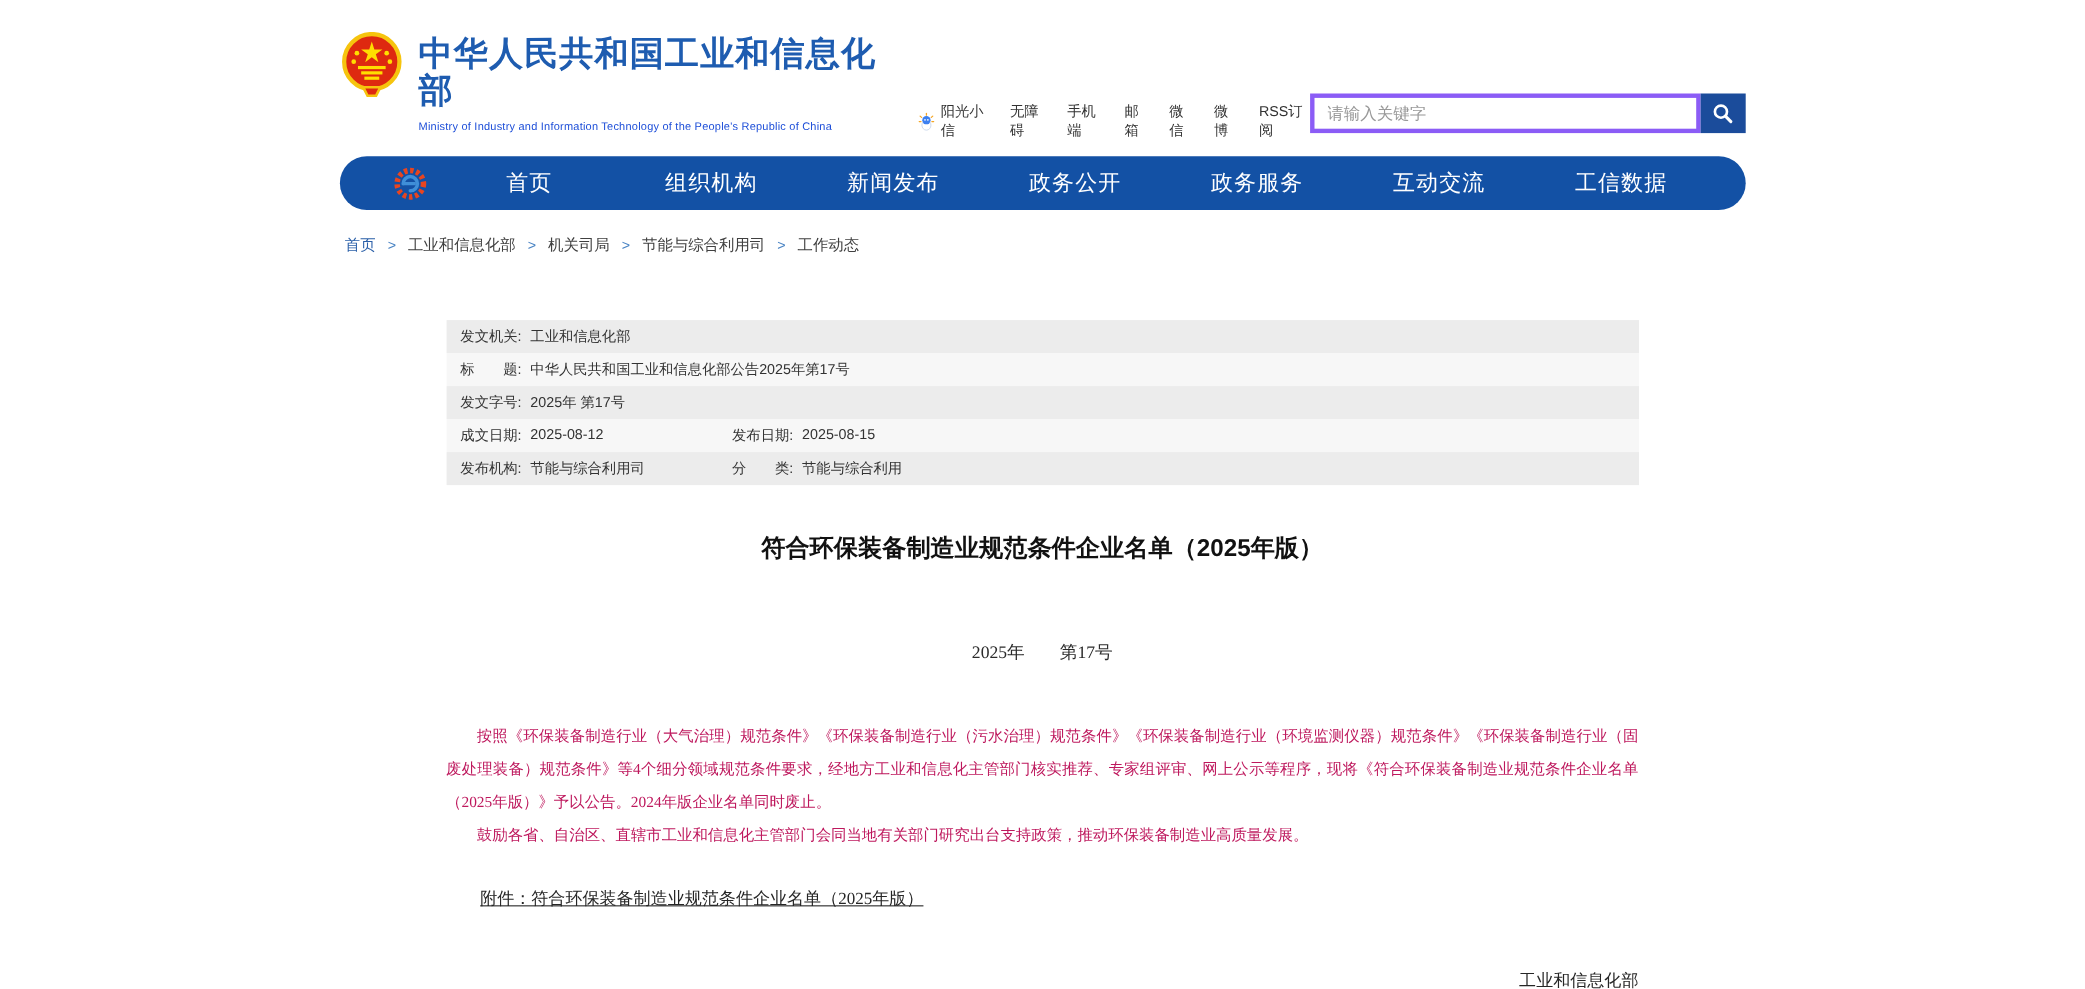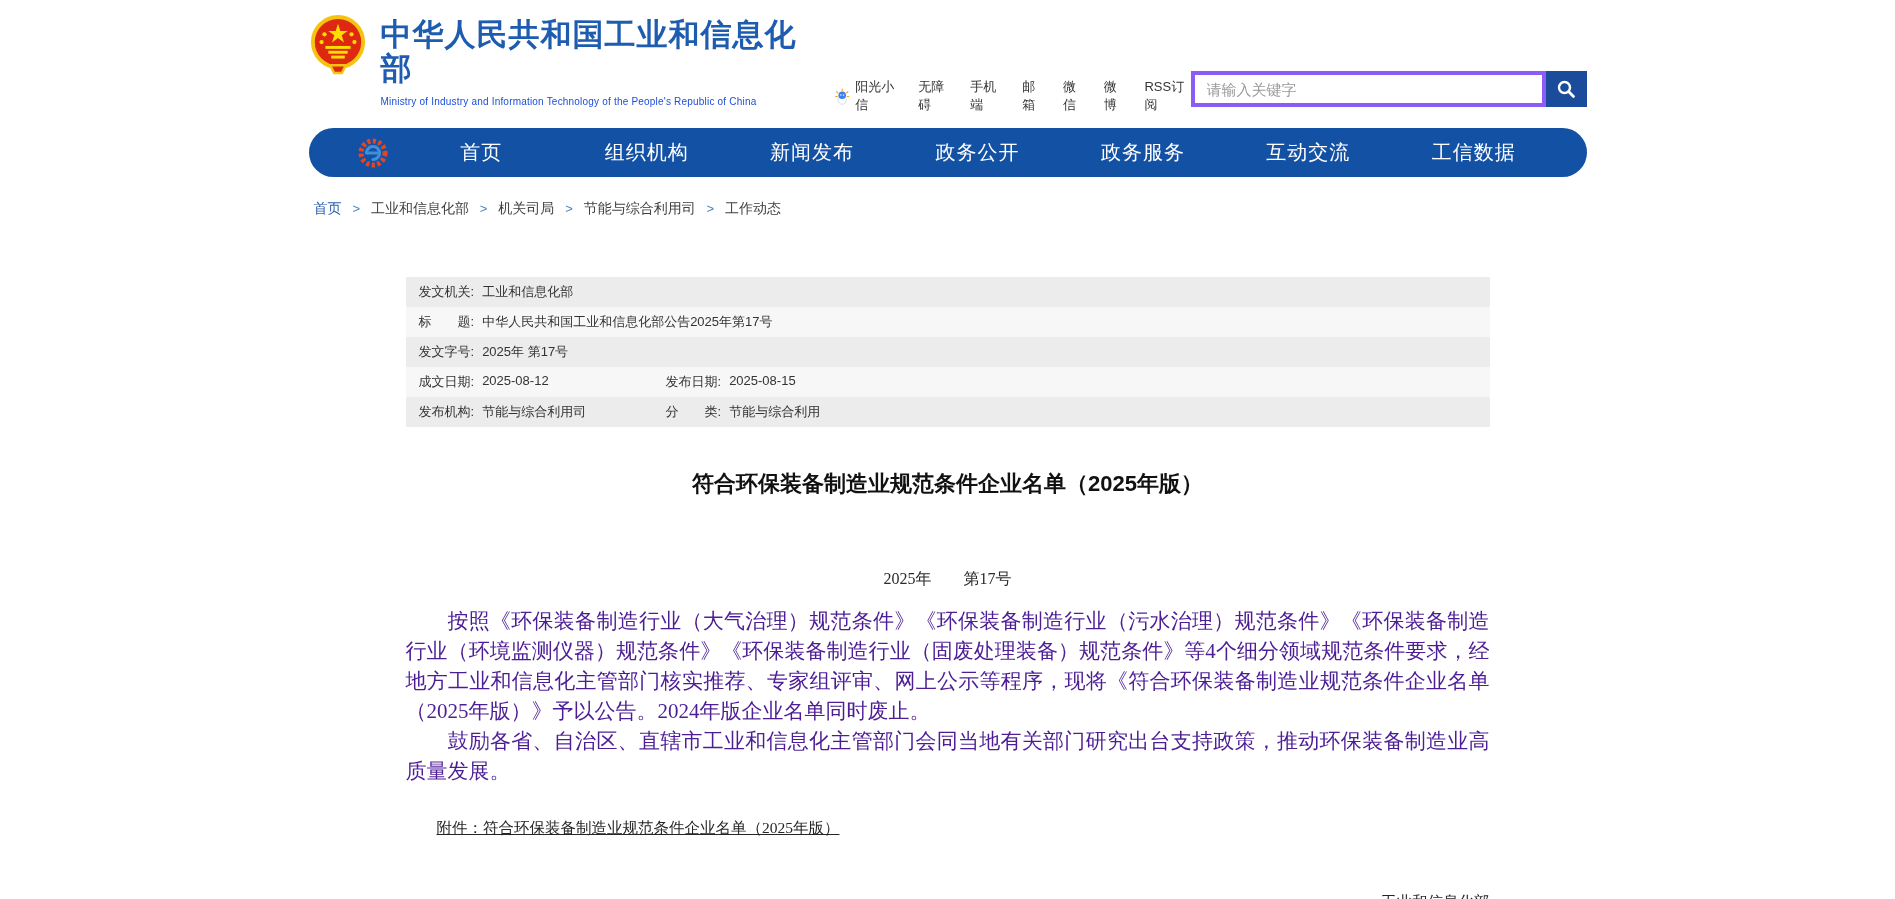--- a/index.html
+++ b/index.html
@@ -3,21 +3,21 @@
 <meta charset="utf-8">
 <style>
   * { margin:0; padding:0; box-sizing:border-box; }
   html,body { width:1895px; height:899px; background:#ffffff; overflow:hidden;
               font-family:"Liberation Sans", sans-serif; }
   a { text-decoration:none; color:inherit; cursor:pointer; }
 
   .page { width:1278px; margin:0 auto; position:relative; }
 
   
-  .header { display:flex; justify-content:flex-start; padding-top:10px;gap:29px; }
+  .header { display:flex; justify-content:flex-start; padding-top:24px;gap:29px; }
   .brand { display:flex; align-items:flex-start; margin-top:5px; }
   .emblem { width:58px; height:60px; flex:0 0 auto; }
   .brand-text { margin-left:14px; padding-top:3px; }
   .brand-cn { font-size:31px; font-weight:bold; color:#1e5cb0; letter-spacing:1px; line-height:34px; }
   .brand-en { font-size:10px; font-weight:500; color:#1d4ed8; margin-top:10px; letter-spacing:0.2px; }
 
   .header-right { display:flex; flex-direction:row; align-items:flex-end; }
   .quick-links { display:flex; align-items:center; height:22px; font-size:13px; color:#333; }
   .quick-links a { margin-left:18px; }
   .quick-links a:first-child { margin-left:0; display:flex; align-items:center; }
@@ -52,21 +52,21 @@
   .meta-cell { display:flex; }
   .meta-cell.first { width:247px; flex:0 0 auto; }
   .meta-label { white-space:pre; }
   .meta-value { margin-left:8px; white-space:pre; }
 
   .doc-title { margin-top:42px; text-align:center; font-size:22px; font-weight:bold; color:#111; }
 
   .doc-serif { font-family:"Liberation Serif","DejaVu Serif",serif; }
   .doc-no { margin-top:70px; text-align:center; font-size:16px; color:#2b2b2b; white-space:pre; }
 
-  .doc-body { margin-top:16px; font-size:21px; line-height:30px; color:#4c1d95; text-align:justify; }
+  .doc-body { margin-top:52px; font-size:14px; line-height:30px; color:#be185d; text-align:justify; }
   .doc-body p { text-indent:2em; }
 
   .attachment { margin-top:27px; font-size:15.5px; line-height:30px; color:#262626; text-indent:2em;text-decoration:underline; }
 
   .signature { margin-top:46px; text-align:right; font-size:15.5px; line-height:25px; color:#262626; }
 </style>
 </head>
 <body>
 
 <div class="page">

